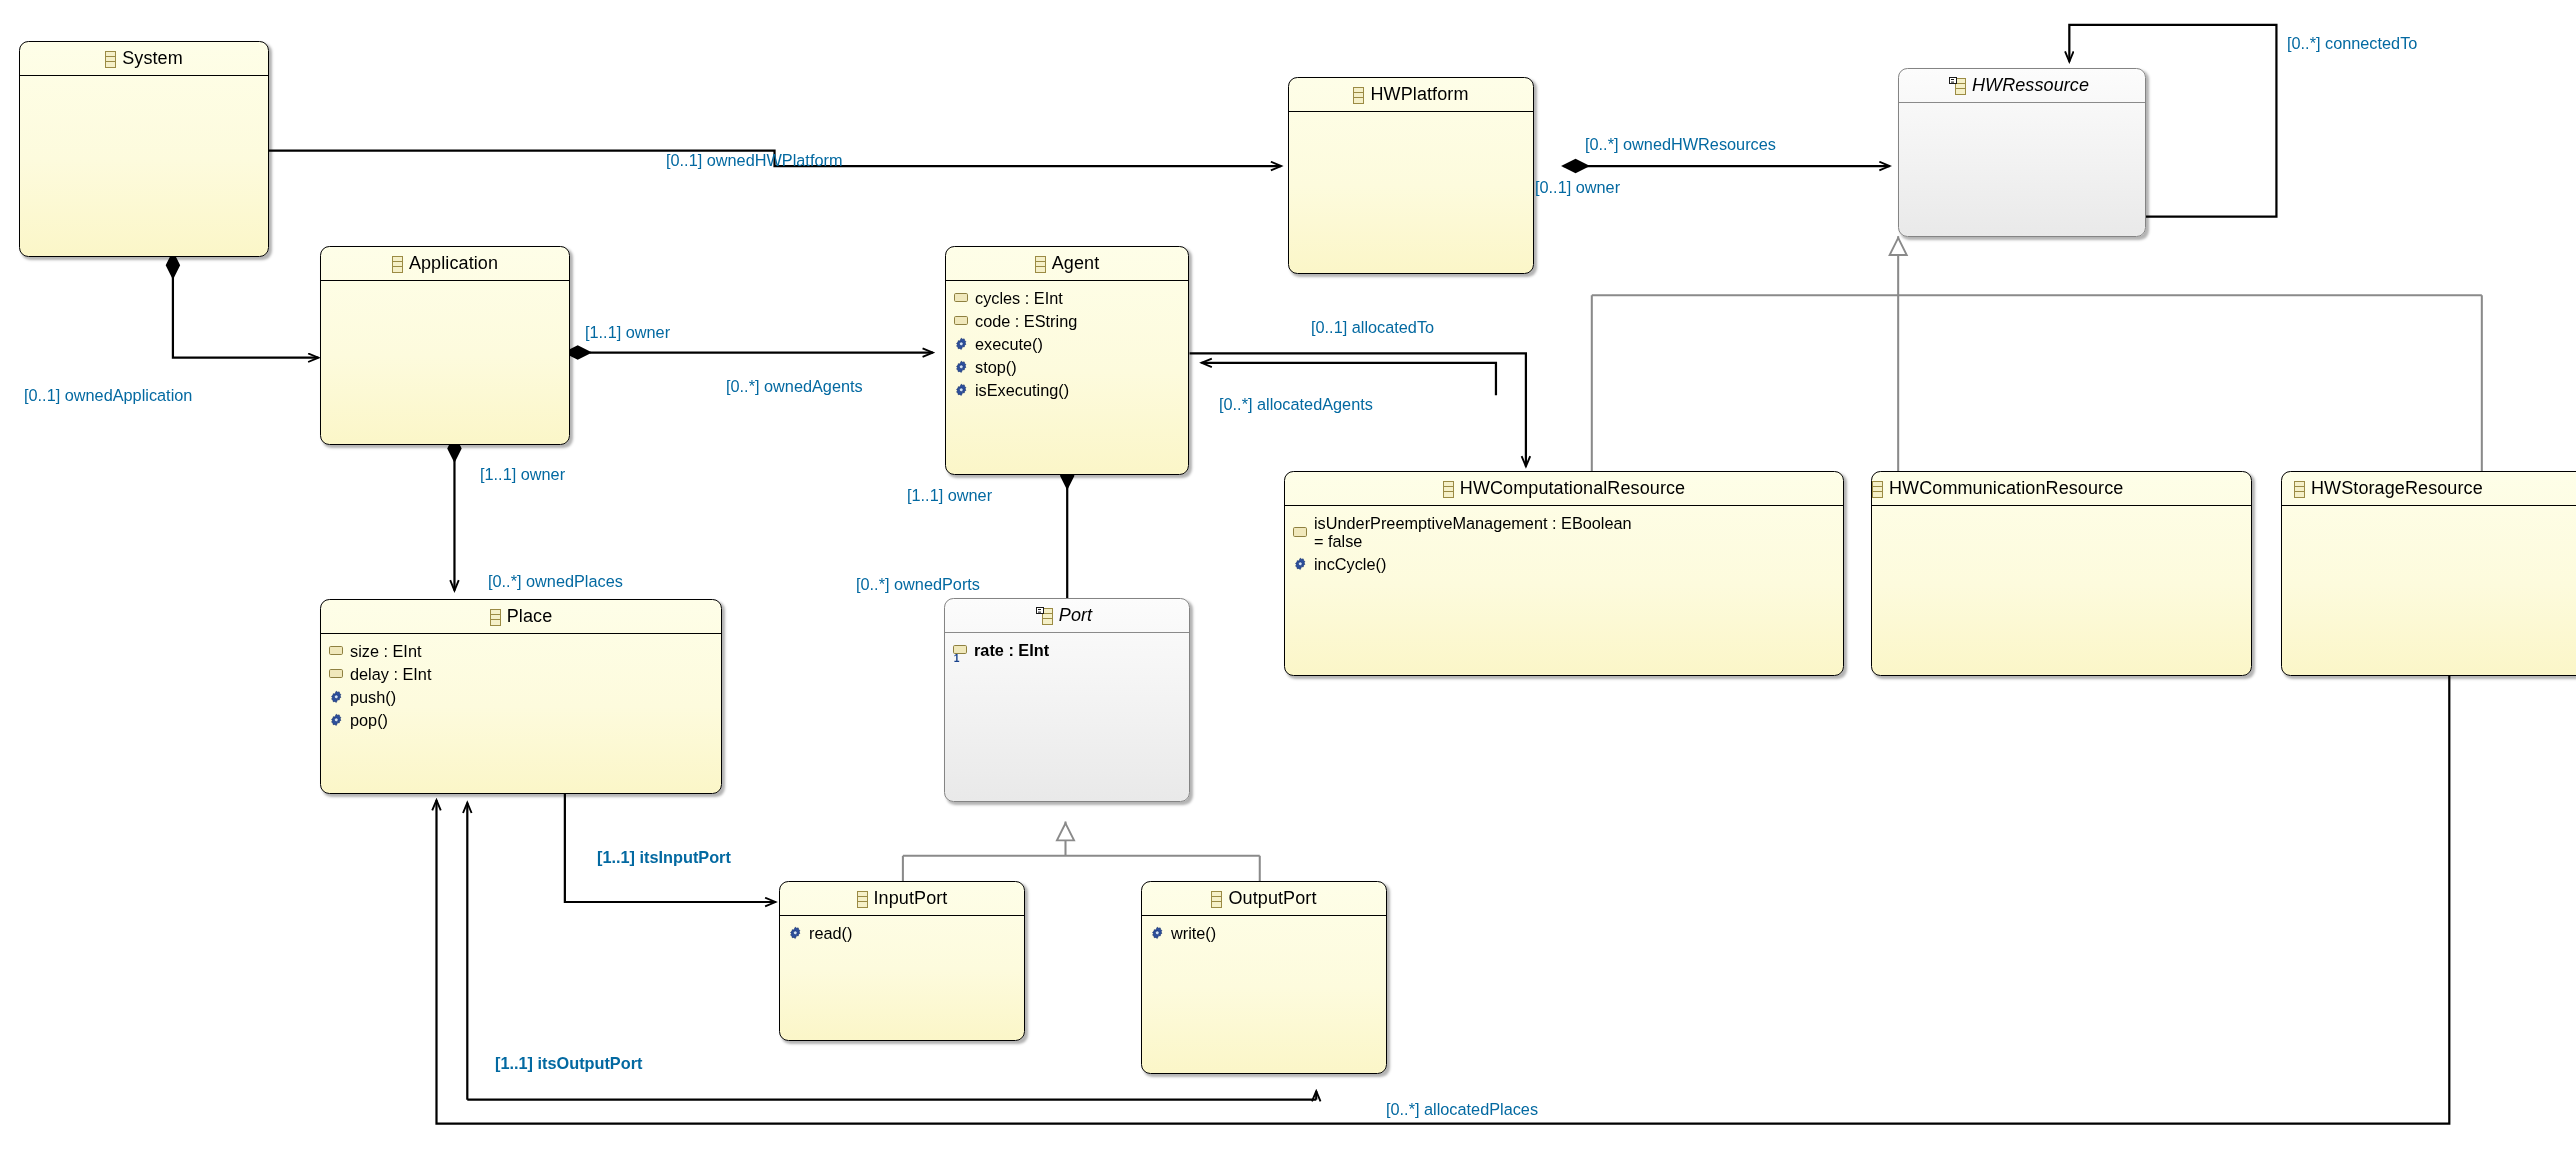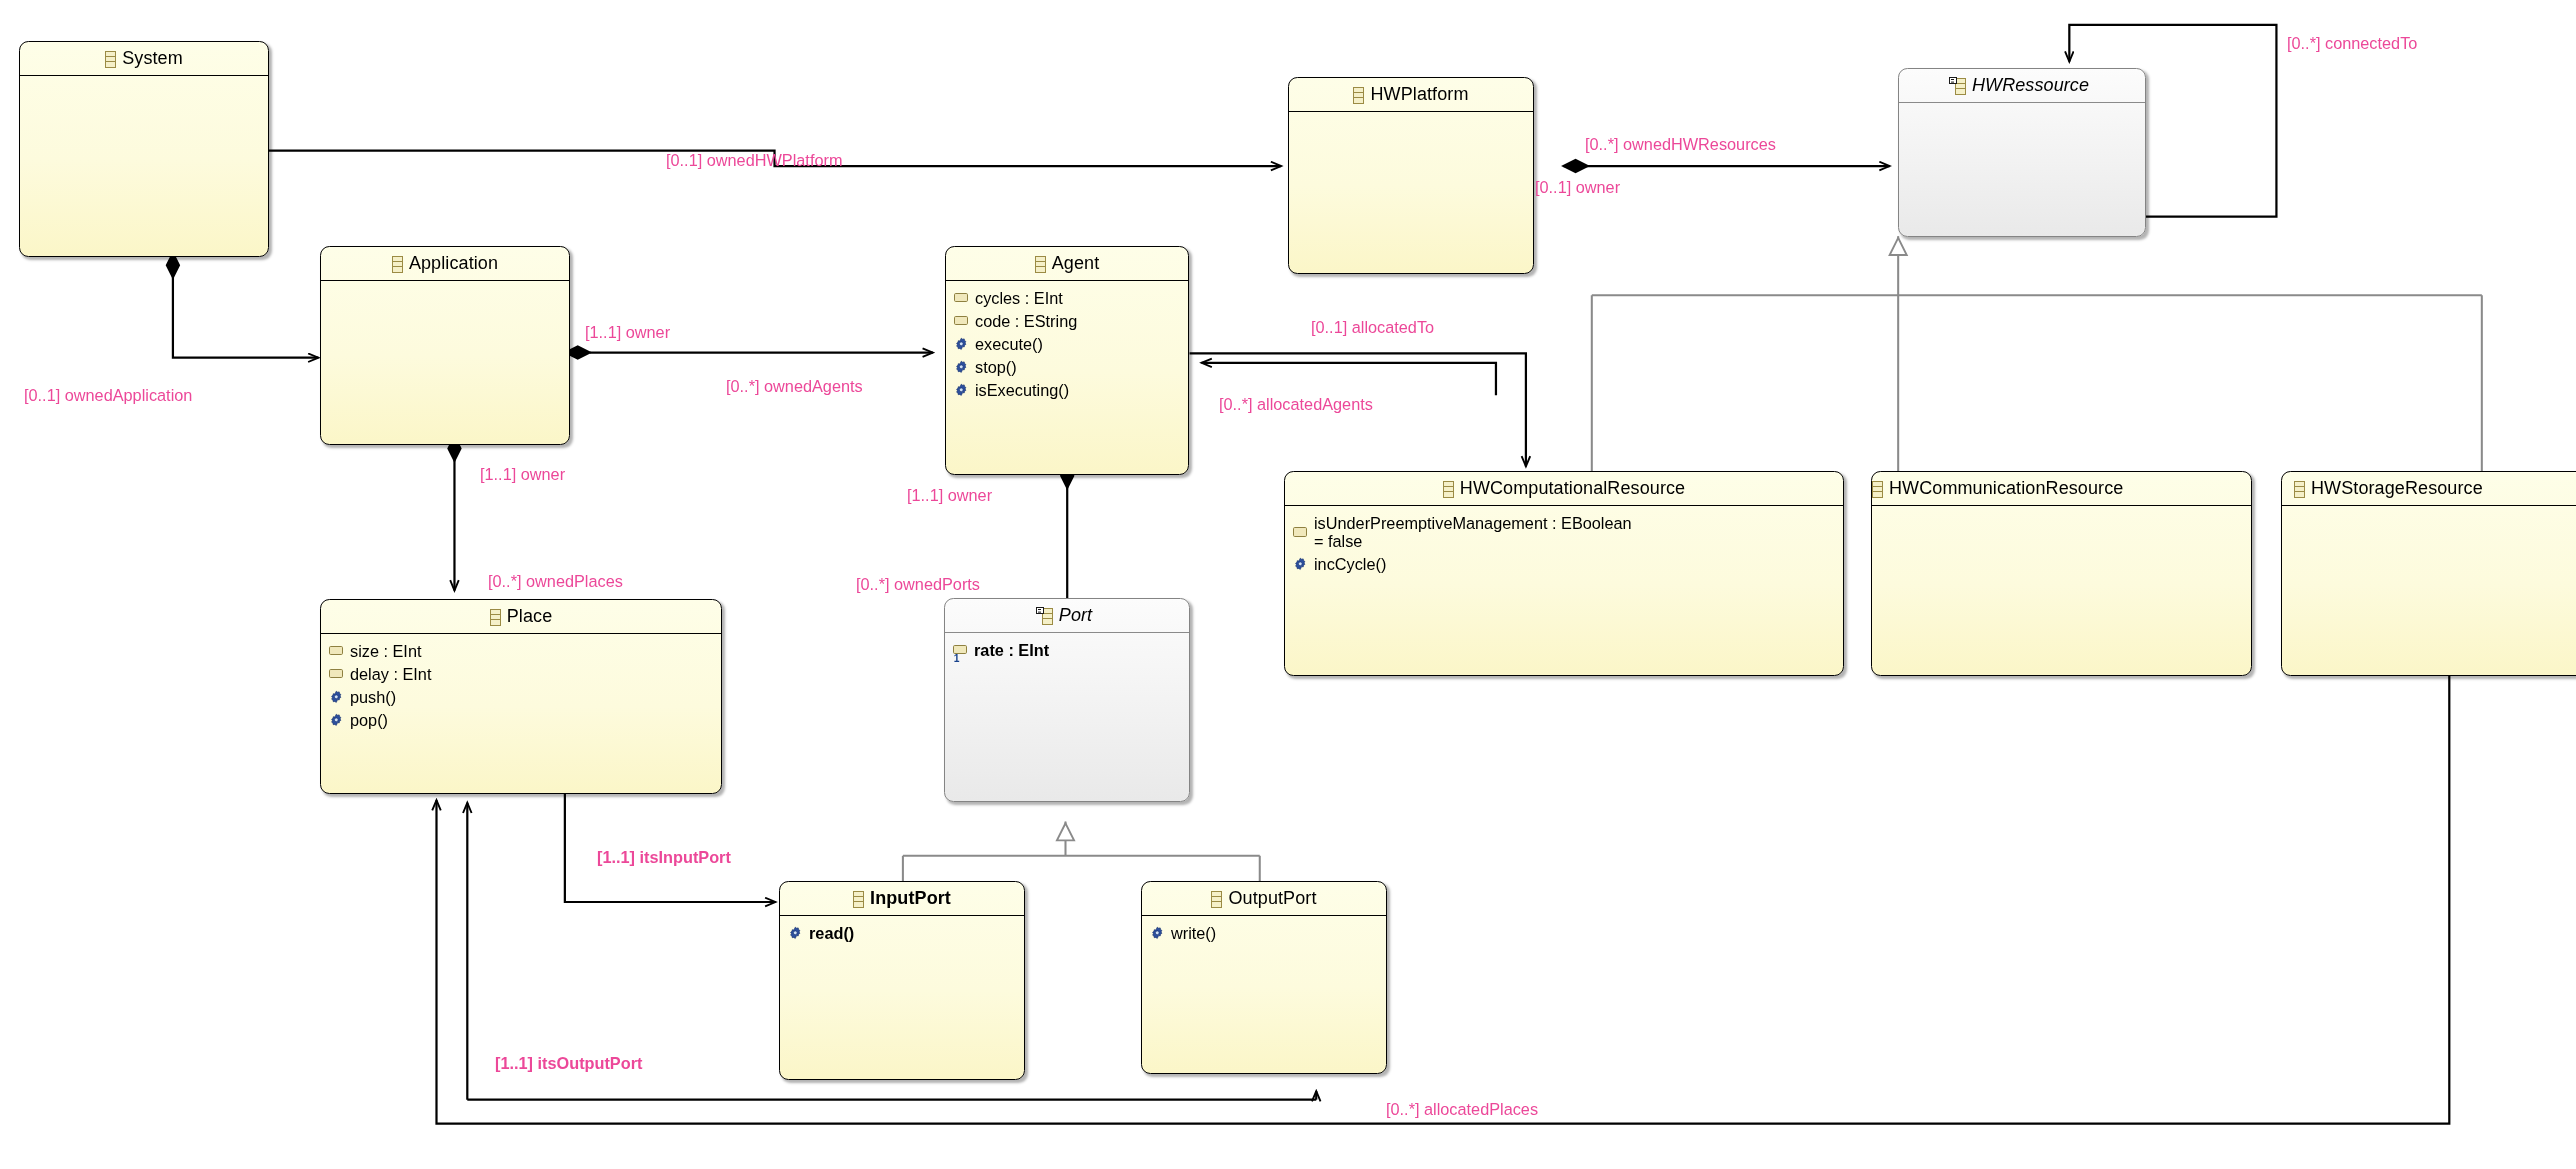--- a/index.html
+++ b/index.html
@@ -142,21 +142,21 @@
     width: 14.5px;
     height: 14.5px;
     position: relative;
     top: 1.7px;
   }
 
   
   .elabel {
     position: absolute;
     font-size: 16.3px;
-    color: #ec4899;
+    color: #0369a1;
     white-space: nowrap;
     z-index: 8;
     background: transparent;
   }
   .elabel.bold { font-weight: bold; }
 </style>
 </head>
 <body>
 
 <div id="canvas">
@@ -424,21 +424,21 @@
   </div>
 
   <div class="uml-class" style="left:2281px; top:471px; width:342px; height:205px;">
     <div class="uml-head" style="justify-content:flex-start; padding-left:12px;">
       <span class="ic ic-eclass"></span>
       <span class="uml-title">HWStorageResource</span>
     </div>
     <div class="uml-body"></div>
   </div>
 
-  <div class="uml-class" style="left:779px; top:881px; width:246px; height:199px;font-weight:bold;">
+  <div class="uml-class" style="left:779px; top:881px; width:246px; height:160px;">
     <div class="uml-head">
       <span class="ic ic-eclass"></span>
       <span class="uml-title">InputPort</span>
     </div>
     <div class="uml-body">
       <div class="member">
         <span class="ic ic-op">
           <svg width="14.5" height="14.5" viewBox="0 0 16 16">
               <g fill="#2c4f9e" stroke="#15306b" stroke-width="0.7">
                 <path d="M8 1.3l1.5 1.1 1.8-.3.3 1.8 1.5 1-.9 1.6.9 1.6-1.5 1-.3 1.8-1.8-.3L8 13.7l-1.5-1.1-1.8.3-.3-1.8-1.5-1 .9-1.6-.9-1.6 1.5-1 .3-1.8 1.8.3z"></path>

